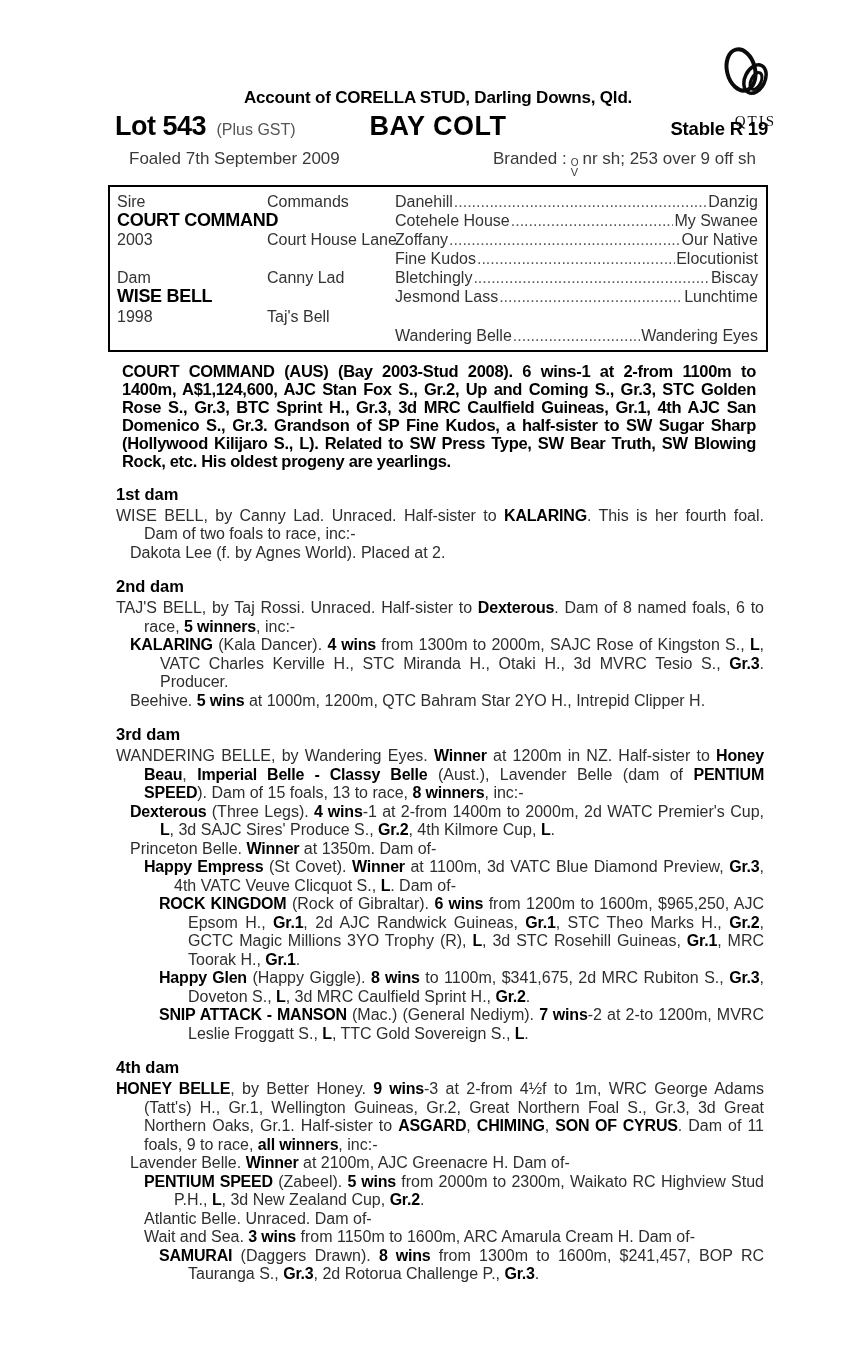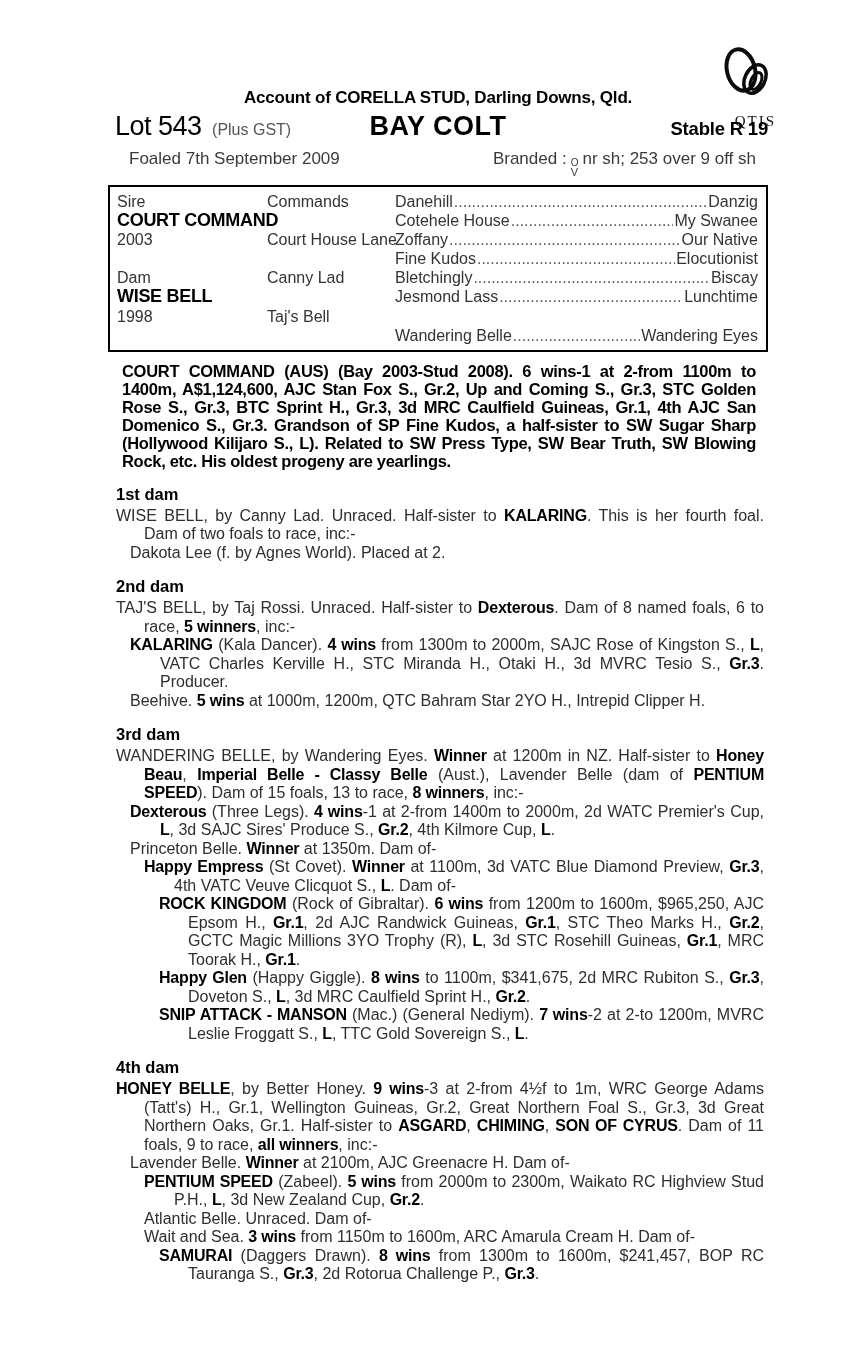--- a/index.html
+++ b/index.html
@@ -14,21 +14,21 @@
   .content { position: relative; width: 660px; margin-left: 108px; padding-top: 88px; }
 
   
   .qtis { position: absolute; top: 44px; right: 84px; width: 62px; text-align: center; }
   .qtis-text { font-family: "Liberation Serif", "DejaVu Serif", serif; font-size: 15px; letter-spacing: 2px; color: #111; margin-top: 1px; text-align: right; }
 
   
   .account { text-align: center; font-weight: 700; font-size: 17px; color: #000; line-height: 20px; margin-bottom: 3px; letter-spacing: -0.2px; }
   .lot-row { display: grid; grid-template-columns: 1fr auto 1fr; align-items: baseline; height: 32px; margin-bottom: 5px; }
   .lot-left { margin-left: 7px; white-space: nowrap; }
-  .lot-num { font-weight: 400; font-size: 27px; color: #000; letter-spacing: -0.5px; }
+  .lot-num { font-weight: 700; font-size: 27px; color: #000; letter-spacing: -0.5px; }
   .gst { font-size: 16px; color: #555; margin-left: 6px; }
   .colt-title { font-weight: 700; font-size: 27px; color: #000; letter-spacing: 0.5px; }
   .stable { justify-self: end; font-weight: 700; font-size: 18.5px; color: #000; letter-spacing: -0.2px; }
   .foal-row { display: flex; justify-content: space-between; font-size: 17px; color: #3a3a3a; line-height: 21px; margin-bottom: 8px; margin-left: 13px; }
   .foaled { margin-left: 8px; }
   .branded { margin-right: 12px; }
   .brand-mark { display: inline-flex; flex-direction: column; align-items: center; vertical-align: -2px; margin: 0 4px; color: #3a3a3a; }
   .brand-mark .bt { font-size: 10px; line-height: 8px; }
   .brand-mark .bb { font-size: 11px; line-height: 10px; }
 

